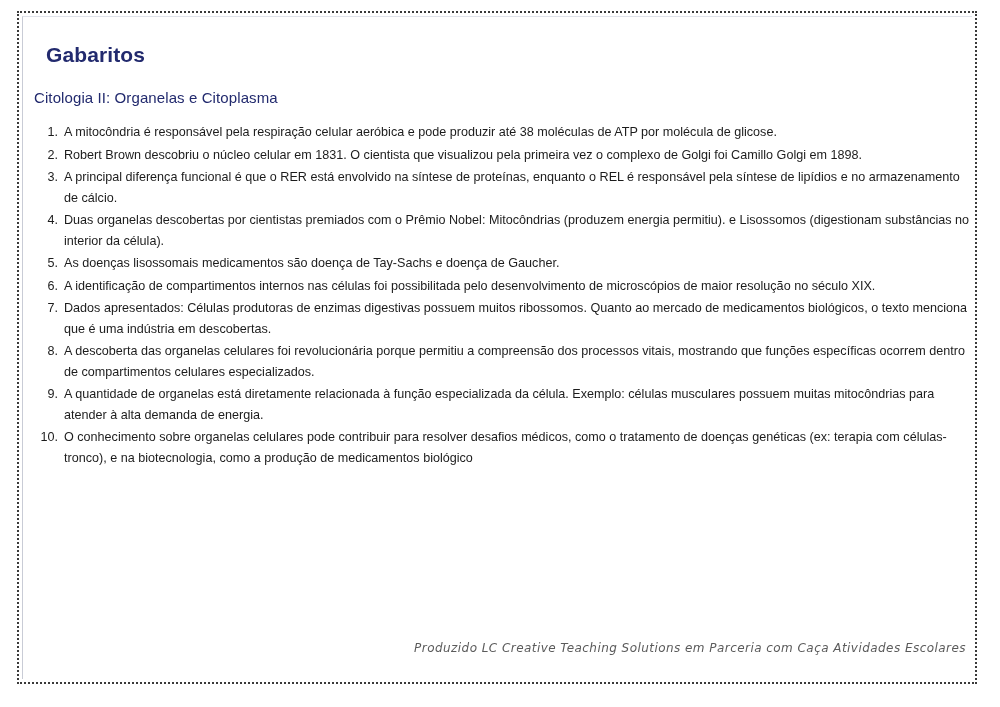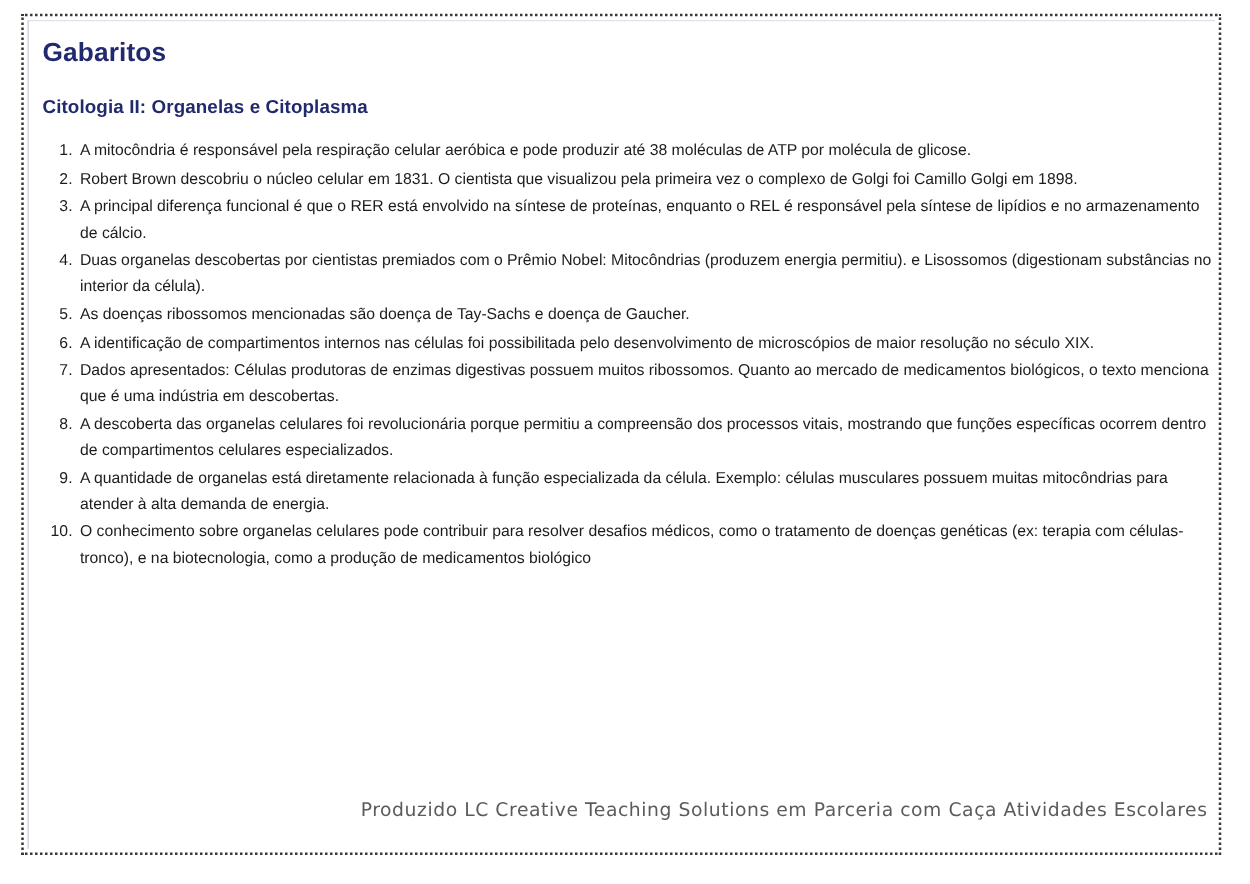--- a/index.html
+++ b/index.html
@@ -50,32 +50,32 @@
 
   .content {
     position: absolute;
     left: 34px;
     top: 30px;
     width: 936px;
     height: 640px;
   }
 
   .doc-title {
-    margin: 0;
+    margin: 12px;
     font-size: 21px;
     font-weight: bold;
     color: #222a6e;
     letter-spacing: 0.1px;
     line-height: 26px;
   }
 
   .doc-subtitle {
     margin: 20px 0 4px 0;
     font-size: 15px;
-    font-weight: bold;
+    font-weight: normal;
     color: #222a6e;
     letter-spacing: 0.1px;
     line-height: 20px;
   }
 
   .answer-list {
     list-style: none;
     margin: 14px 0 12px 0;
     padding: 0;
     counter-reset: ansitem;
@@ -101,26 +101,27 @@
     text-align: right;
     font-size: 12.6px;
     line-height: 20.5px;
     color: #1c1c1c;
   }
 
   .footer {
     position: absolute;
     right: 4px;
     bottom: 16px;
-    font-size: 15px;
+    font-size: 12px;
     line-height: 12px;
     color: #5b5b5b;
     letter-spacing: 0.45px;
     font-family: "DejaVu Sans", "Liberation Sans", sans-serif;
     white-space: nowrap;
+    font-style: italic;
   }
 </style>
 </head>
 <body>
 
 <div class="page">
 
   <div class="dotted-frame"></div>
   <div class="inner-rule"></div>
 
@@ -128,21 +129,21 @@
 
     <h1 class="doc-title">Gabaritos</h1>
 
     <h2 class="doc-subtitle">Citologia II: Organelas e Citoplasma</h2>
 
     <ol class="answer-list">
       <li class="answer-item">A mitocôndria é responsável pela respiração celular aeróbica e pode produzir até 38 moléculas de ATP por molécula de glicose.</li>
       <li class="answer-item">Robert Brown descobriu o núcleo celular em 1831. O cientista que visualizou pela primeira vez o complexo de Golgi foi Camillo Golgi em 1898.</li>
       <li class="answer-item">A principal diferença funcional é que o RER está envolvido na síntese de proteínas, enquanto o REL é responsável pela síntese de lipídios e no armazenamento de cálcio.</li>
       <li class="answer-item">Duas organelas descobertas por cientistas premiados com o Prêmio Nobel: Mitocôndrias (produzem energia permitiu). e Lisossomos (digestionam substâncias no interior da célula).</li>
-      <li class="answer-item">As doenças ribossomos mencionadas são doença de Tay-Sachs e doença de Gaucher.</li>
+      <li class="answer-item">As doenças lisossomais medicamentos são doença de Tay-Sachs e doença de Gaucher.</li>
       <li class="answer-item">A identificação de compartimentos internos nas células foi possibilitada pelo desenvolvimento de microscópios de maior resolução no século XIX.</li>
       <li class="answer-item">Dados apresentados: Células produtoras de enzimas digestivas possuem muitos ribossomos. Quanto ao mercado de medicamentos biológicos, o texto menciona que é uma indústria em descobertas.</li>
       <li class="answer-item">A descoberta das organelas celulares foi revolucionária porque permitiu a compreensão dos processos vitais, mostrando que funções específicas ocorrem dentro de compartimentos celulares especializados.</li>
       <li class="answer-item">A quantidade de organelas está diretamente relacionada à função especializada da célula. Exemplo: células musculares possuem muitas mitocôndrias para atender à alta demanda de energia.</li>
       <li class="answer-item">O conhecimento sobre organelas celulares pode contribuir para resolver desafios médicos, como o tratamento de doenças genéticas (ex: terapia com células-tronco), e na biotecnologia, como a produção de medicamentos biológico</li>
     </ol>
 
     <div class="footer">Produzido LC Creative Teaching Solutions em Parceria com Caça Atividades Escolares</div>
 
   </div>

